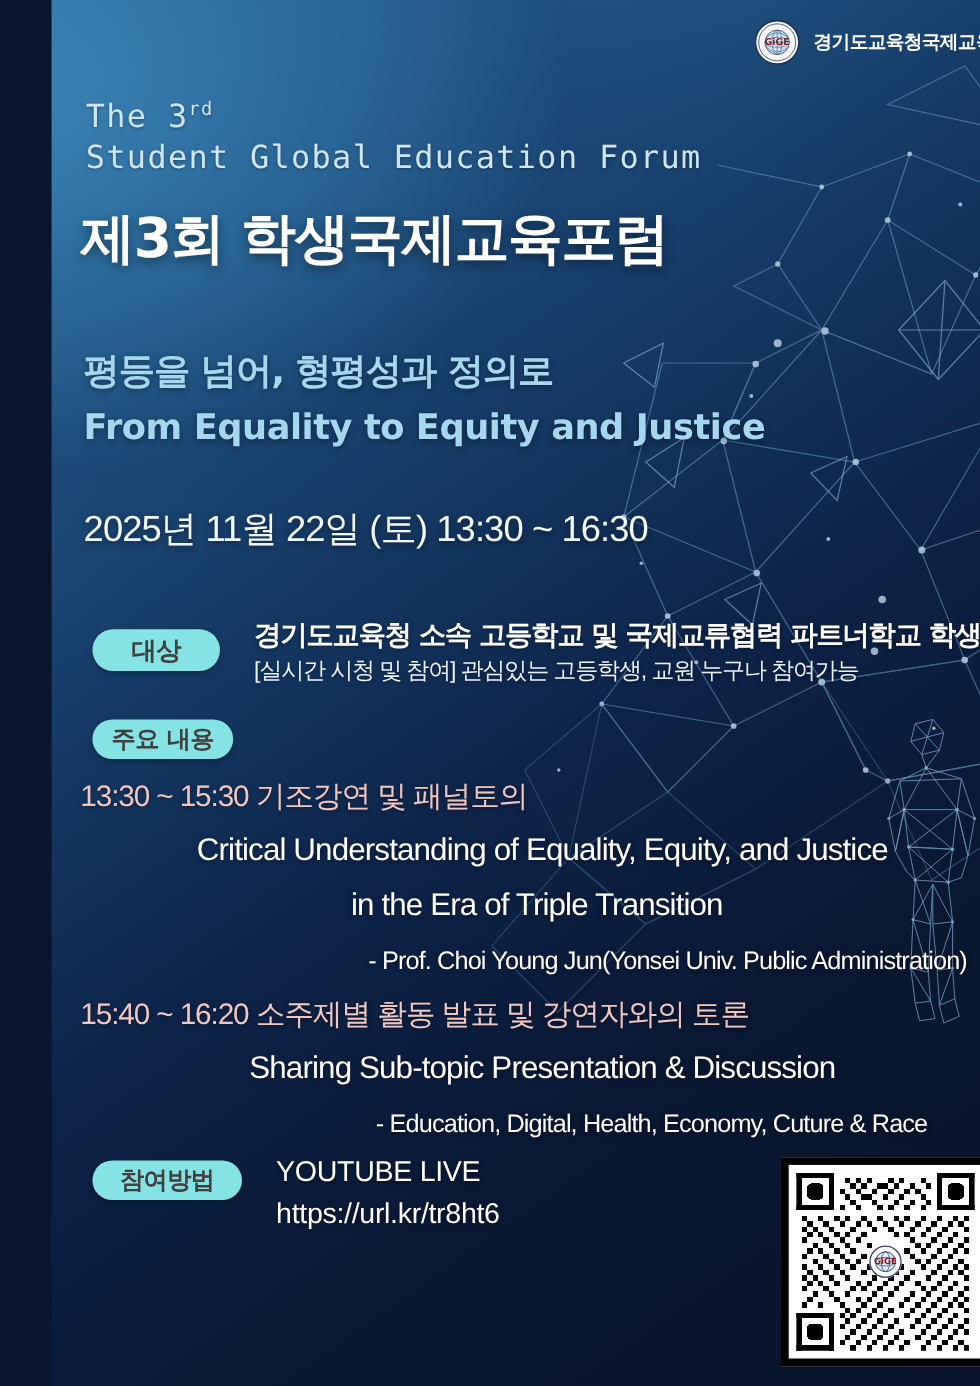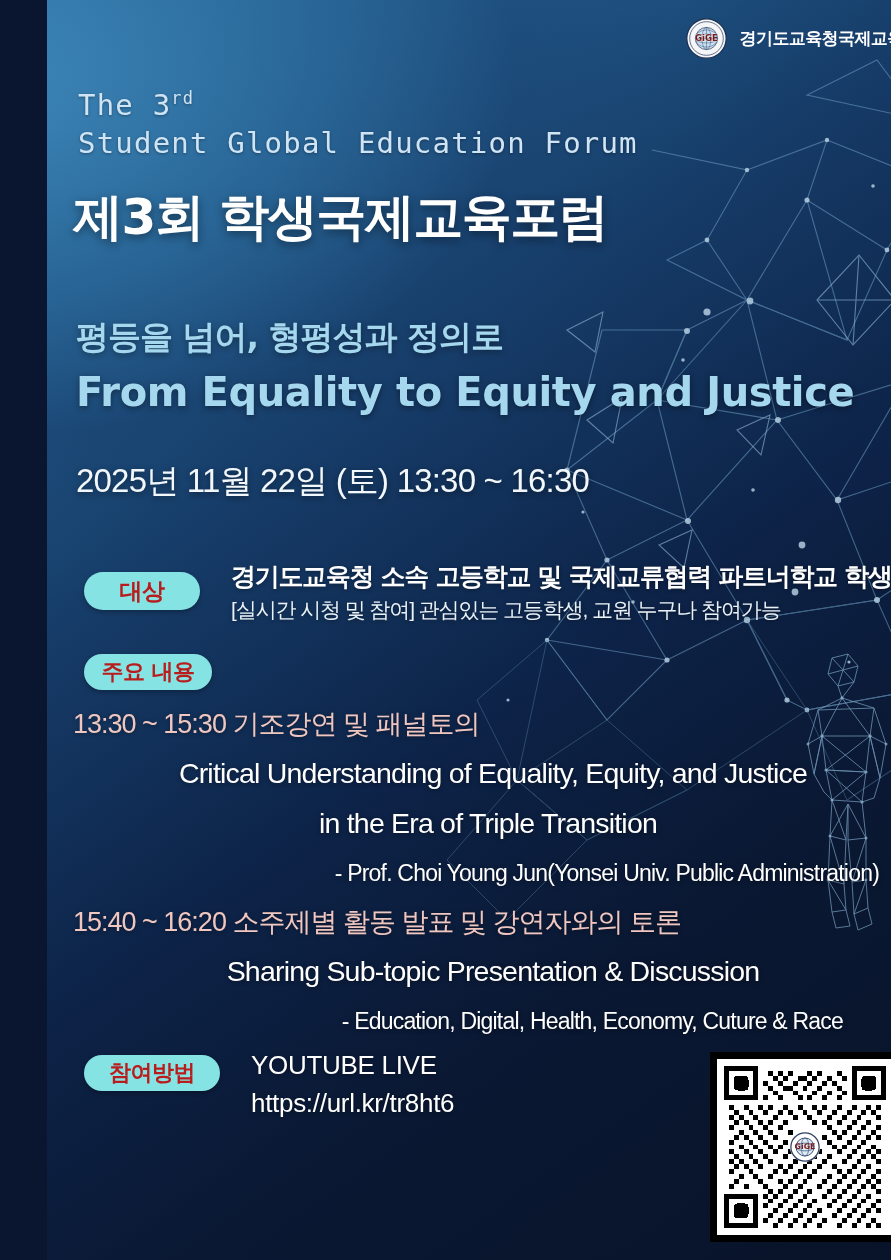--- a/index.html
+++ b/index.html
@@ -64,37 +64,37 @@
     color:#a5d8ee;
     font-family:"DejaVu Sans","Liberation Sans",sans-serif;
     font-size:33px;font-weight:700;letter-spacing:-1px;line-height:1;
     text-shadow:0 2px 6px rgba(0,0,0,.4);
     white-space:nowrap;
   }
   .suben{
     position:absolute;left:29px;top:372px;
     color:#a5d8ee;
     font-family:"DejaVu Sans","Liberation Sans",sans-serif;
-    font-size:40px;font-weight:700;letter-spacing:-0.4px;line-height:1;
+    font-size:32px;font-weight:700;letter-spacing:-0.4px;line-height:1;
     text-shadow:0 2px 6px rgba(0,0,0,.4);
     white-space:nowrap;
   }
 
   .datetime{
     position:absolute;left:29px;top:464px;
     color:#f2f7fb;
     font-size:33px;font-weight:400;letter-spacing:-0.8px;line-height:1;
     text-shadow:0 2px 6px rgba(0,0,0,.45);
     white-space:nowrap;
   }
 
   
   .pill{
     display:inline-flex;align-items:center;justify-content:center;
-    background:#86e3e3;color:#b91c1c;
+    background:#86e3e3;color:#404040;
     border-radius:999px;
     font-family:"DejaVu Sans","Liberation Sans",sans-serif;
     font-weight:700;letter-spacing:-0.5px;
     box-shadow:0 2px 5px rgba(0,0,0,.3);
   }
 
   .row-target{position:absolute;left:37px;top:560px;width:830px;}
   .pill-target{position:absolute;left:0;top:12px;width:116px;height:38px;font-size:23px;}
   .target-lines{position:absolute;left:147px;top:0;}
   .target-l1{

